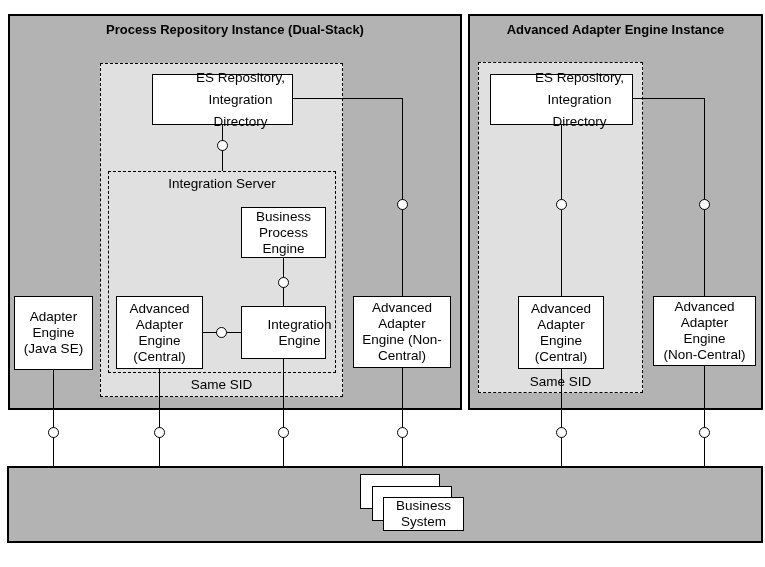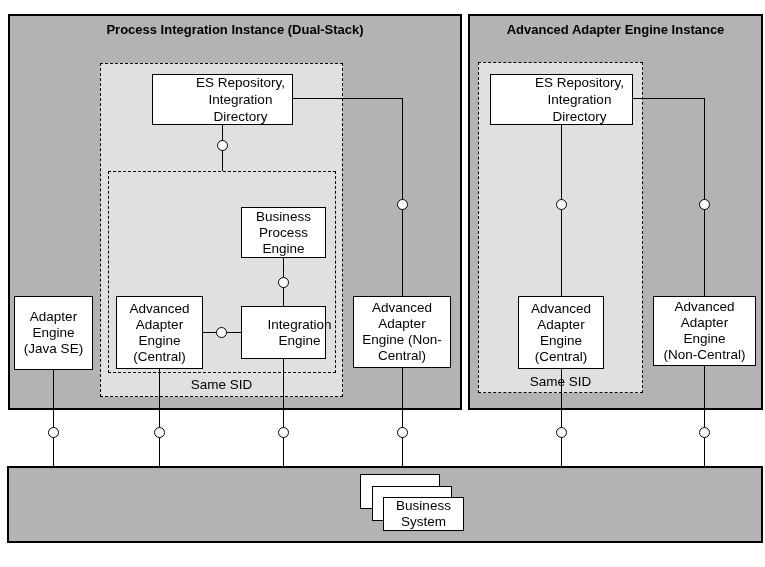--- a/index.html
+++ b/index.html
@@ -43,21 +43,21 @@
     border: 1px solid #000000;
     box-sizing: border-box;
     display: flex;
     align-items: center;
     justify-content: center;
     text-align: center;
     font-size: 13.5px;
     line-height: 16px;
     white-space: pre-line;
   }
-  .node.wide { line-height: 17px; padding-left: 36px; }
+  .node.wide { line-height: 22px; padding-left: 36px; }
   .stackbox {
     position: absolute;
     background: #ffffff;
     border: 1px solid #000000;
     box-sizing: border-box;
   }
   .vline, .hline {
     position: absolute;
     background: #000000;
   }
@@ -74,27 +74,28 @@
 </style>
 </head>
 <body>
 
 <div id="canvas">
 
   <div class="panel" style="left:8px; top:14px; width:454px; height:396px;"></div>
   <div class="panel" style="left:468px; top:14px; width:295px; height:396px;"></div>
   <div class="panel" style="left:7px; top:466px; width:756px; height:77px;"></div>
 
-  <div class="panel-title" style="left:8px; top:22px; width:454px;">Process Integration Instance (Dual-Stack)</div>
+  <div class="panel-title" style="left:8px; top:22px; width:454px;">Process Repository Instance (Dual-Stack)</div>
   <div class="panel-title" style="left:468px; top:22px; width:295px;">Advanced Adapter Engine Instance</div>
 
   <div class="group" style="left:100px; top:63px; width:243px; height:334px;"></div>
   <div class="group" style="left:108px; top:171px; width:228px; height:202px;"></div>
   <div class="group" style="left:478px; top:62px; width:165px; height:331px;"></div>
 
+  <div class="grouplbl" style="left:108px; top:176px; width:228px;">Integration Server</div>
   <div class="grouplbl" style="left:100px; top:377px; width:243px;">Same SID</div>
   <div class="grouplbl" style="left:478px; top:374px; width:165px;">Same SID</div>
 
   <div class="vline" style="left:222px; top:125px; height:46px;"></div>
   <div class="hline" style="left:292px; top:98px; width:111px;"></div>
   <div class="vline" style="left:402px; top:98px; height:198px;"></div>
   <div class="vline" style="left:283px; top:257px; height:49px;"></div>
   <div class="hline" style="left:202px; top:332px; width:39px;"></div>
   <div class="vline" style="left:53px; top:369px; height:97px;"></div>
   <div class="vline" style="left:159px; top:368px; height:98px;"></div>

